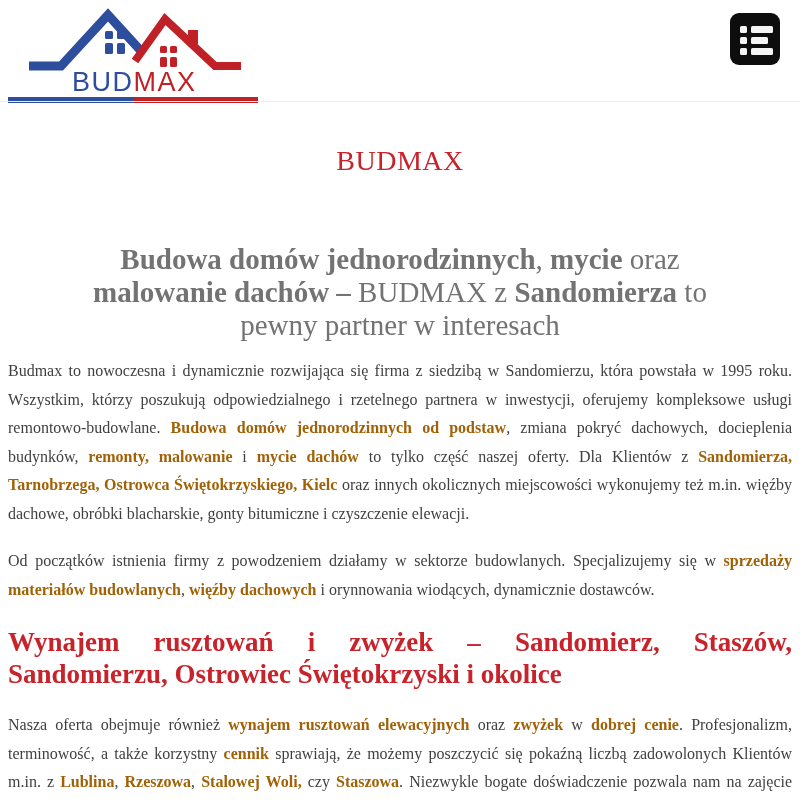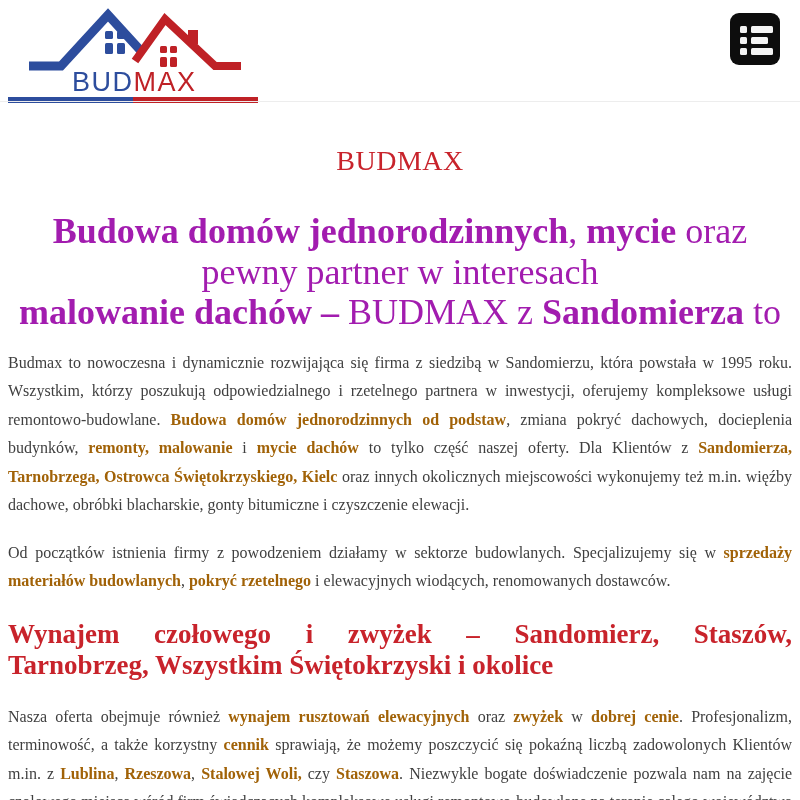--- a/index.html
+++ b/index.html
@@ -27,23 +27,23 @@
   
   .main-content { padding: 0 8px; }
 
   .site-title {
     margin: 33px 0 0; text-align: center;
     font-size: 28px; font-weight: 400; letter-spacing: 0.5px;
     color: #c8232b;
   }
 
   .main-heading {
-    margin: 34px 0 0;
-    font-size: 36px; font-weight: 400; line-height: 1.13;
-    color: #a21caf;
+    margin: 66px 0 0;
+    font-size: 29px; font-weight: 400; line-height: 1.13;
+    color: #737373;
   }
   .main-heading .h-line { text-align: center; }
   .main-heading strong { font-weight: 700; }
 
   .sub-heading {
     margin: 23px 0 0;
     font-size: 27px; font-weight: 700; line-height: 1.17;
     color: #c8232b;
   }
   .sub-heading .h-line-justify { text-align: justify; text-align-last: justify; }
@@ -106,28 +106,28 @@
     </svg>
   </button>
 </header>
 
 <main class="main-content">
 
   <div class="site-title">BUDMAX</div>
 
   <h1 class="main-heading">
     <div class="h-line"><strong>Budowa domów jednorodzinnych</strong><span>, </span><strong>mycie</strong><span> oraz</span></div>
+    <div class="h-line"><strong>malowanie dachów – </strong><span>BUDMAX z </span><strong>Sandomierza</strong><span> to</span></div>
     <div class="h-line"><span>pewny partner w interesach</span></div>
-    <div class="h-line"><strong>malowanie dachów – </strong><span>BUDMAX z </span><strong>Sandomierza</strong><span> to</span></div>
   </h1>
 
   <p class="para para-1"><span>Budmax to nowoczesna i dynamicznie rozwijająca się firma z siedzibą w Sandomierzu, która powstała w 1995 roku. Wszystkim, którzy poszukują odpowiedzialnego i rzetelnego partnera w inwestycji, oferujemy kompleksowe usługi remontowo-budowlane. </span><strong>Budowa domów jednorodzinnych od podstaw</strong><span>, zmiana pokryć dachowych, docieplenia budynków, </span><strong>remonty, malowanie</strong><span> i </span><strong>mycie dachów</strong><span> to tylko część naszej oferty. Dla Klientów z </span><strong>Sandomierza, Tarnobrzega, Ostrowca Świętokrzyskiego, Kielc</strong><span> oraz innych okolicznych miejscowości wykonujemy też m.in. więźby dachowe, obróbki blacharskie, gonty bitumiczne i czyszczenie elewacji.</span></p>
 
-  <p class="para para-2"><span>Od początków istnienia firmy z powodzeniem działamy w sektorze budowlanych. Specjalizujemy się w </span><strong>sprzedaży materiałów budowlanych</strong><span>, </span><strong>pokryć rzetelnego</strong><span> i elewacyjnych wiodących, renomowanych dostawców.</span></p>
+  <p class="para para-2"><span>Od początków istnienia firmy z powodzeniem działamy w sektorze budowlanych. Specjalizujemy się w </span><strong>sprzedaży materiałów budowlanych</strong><span>, </span><strong>więźby dachowych</strong><span> i orynnowania wiodących, dynamicznie dostawców.</span></p>
 
   <h2 class="sub-heading">
-    <div class="h-line-justify"><strong>Wynajem czołowego i zwyżek – Sandomierz, Staszów,</strong></div>
-    <div class="h-line"><strong>Tarnobrzeg, Wszystkim Świętokrzyski i okolice</strong></div>
+    <div class="h-line-justify"><strong>Wynajem rusztowań i zwyżek – Sandomierz, Staszów,</strong></div>
+    <div class="h-line"><strong>Sandomierzu, Ostrowiec Świętokrzyski i okolice</strong></div>
   </h2>
 
   <p class="para para-3"><span>Nasza oferta obejmuje również </span><strong>wynajem rusztowań elewacyjnych</strong><span> oraz </span><strong>zwyżek</strong><span> w </span><strong>dobrej cenie</strong><span>. Profesjonalizm, terminowość, a także korzystny </span><strong>cennik</strong><span> sprawiają, że możemy poszczycić się pokaźną liczbą zadowolonych Klientów m.in. z </span><strong>Lublina</strong><span>, </span><strong>Rzeszowa</strong><span>, </span><strong>Stalowej Woli,</strong><span> czy </span><strong>Staszowa</strong><span>. Niezwykle bogate doświadczenie pozwala nam na zajęcie czołowego miejsca wśród firm świadczących kompleksowe usługi remontowo-budowlane na terenie całego województwa świętokrzyskiego.</span></p>
 
 </main>
 
 </body></html>

